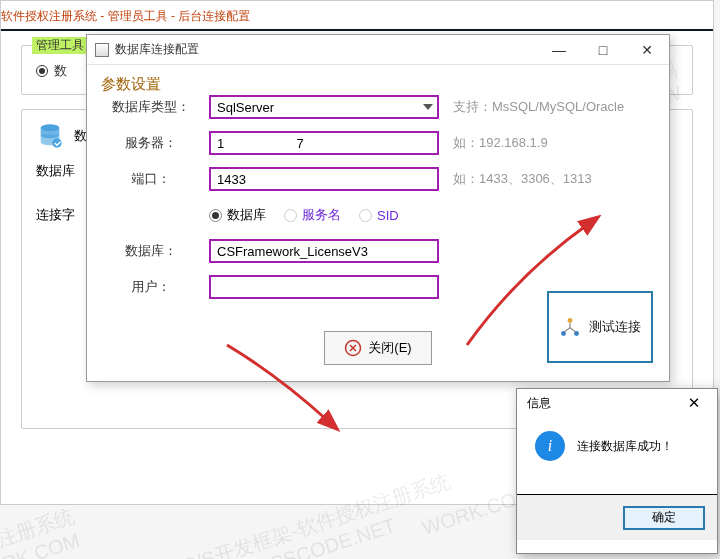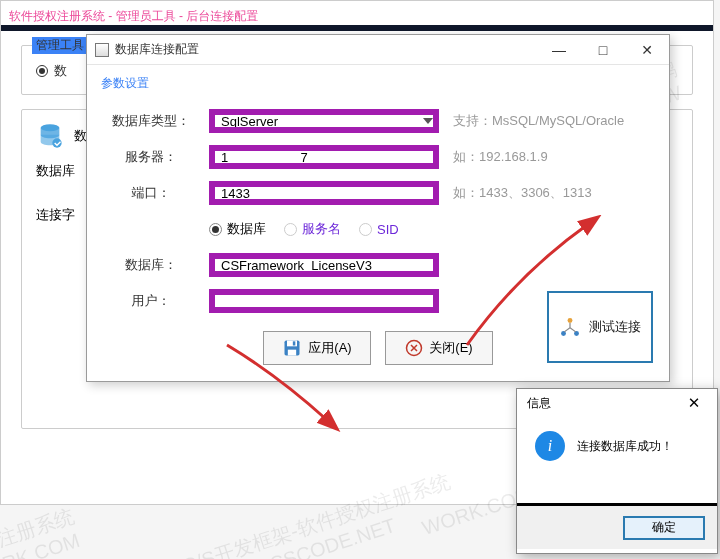--- a/index.html
+++ b/index.html
@@ -1,45 +1,45 @@
 <!DOCTYPE html>
 <html><head>
 <meta charset="utf-8">
 <style>
 * { box-sizing: border-box; margin: 0; padding: 0; font-family: "Microsoft YaHei", "SimSun", sans-serif; }
 body { background: #f5f5f5; width: 720px; height: 559px; overflow: hidden; position: relative; }
 
 .bg-window { position: absolute; left: 0; top: 0; width: 714px; height: 505px; background: #fff; border: 1px solid #ccc; }
-.bg-title { height: 30px; line-height: 30px; padding-left: 8px; font-size: 12px; color: #ec4899; border-bottom: 6px solid #0f172a; background: #fff; }
+.bg-title { height: 30px; line-height: 30px; font-size: 12px; color: #c2410c; border-bottom: 2px solid #0f172a; background: #fff; }
 .bg-body { padding: 14px 20px; }
 .bg-group { border: 1px solid #ccc; border-radius: 2px; padding: 12px 14px 14px; position: relative; margin-bottom: 14px; }
-.bg-group-title { position: absolute; top: -9px; left: 10px; background: #3b82f6; padding: 0 4px; font-size: 12px; color: #333; }
+.bg-group-title { position: absolute; top: -9px; left: 10px; background: #bef264; padding: 0 4px; font-size: 12px; color: #333; }
 .bg-radio-row { display: flex; align-items: center; gap: 6px; font-size: 13px; color: #333; margin-top: 4px; }
 .bg-radio { width: 12px; height: 12px; border-radius: 50%; border: 1px solid #333; display: inline-flex; align-items: center; justify-content: center; }
 .bg-radio.sel::after { content:""; width:6px; height:6px; background:#333; border-radius:50%; }
 .bg-db-row { display: flex; align-items: center; gap: 10px; margin-bottom: 10px; }
 .bg-db-icon { width: 28px; height: 28px; }
 .bg-db-label { font-size: 13px; }
 .bg-field-label { font-size: 13px; margin: 12px 0 4px; }
 
 .watermark { position: absolute; color: rgba(0,0,0,0.08); font-size: 20px; transform: rotate(-18deg); pointer-events: none; white-space: nowrap; }
 
 .dialog { position: absolute; left: 86px; top: 34px; width: 584px; height: 348px; background: #fff; border: 1px solid #9a9a9a; box-shadow: 3px 3px 10px rgba(0,0,0,0.2); }
 .dlg-titlebar { height: 30px; display: flex; align-items: center; border-bottom: 1px solid #e5e5e5; }
 .dlg-icon { width: 14px; height: 14px; margin: 0 6px 0 8px; border: 1px solid #777; background: linear-gradient(#fff,#ddd); }
 .dlg-title { flex: 1; font-size: 12px; color: #333; }
 .dlg-ctrls { display: flex; }
 .dlg-btn { width: 44px; height: 28px; display: flex; align-items: center; justify-content: center; font-size: 14px; color: #333; }
 
 .dlg-body { padding: 10px 14px; }
-.section-title { font-size: 12px; color: #3b82f6; margin-bottom: 16px; }
+.section-title { font-size: 15px; color: #a16207; }
 
 .form-row { display: flex; align-items: center; margin-bottom: 10px; height: 26px; }
 .form-label { width: 100px; text-align: center; margin-right: 8px; font-size: 13px; color: #333; }
-.form-input, .form-select { width: 230px; height: 24px; border: 6px solid #a21caf; font-size: 13px; padding: 0 6px; background: #fff; }
+.form-input, .form-select { width: 230px; height: 24px; border: 2px solid #a21caf; font-size: 13px; padding: 0 6px; background: #fff; }
 .form-select { appearance: none; background: #fff; }
 .select-wrap { position: relative; width: 230px; }
 .select-wrap::after { content: ""; position: absolute; right: 6px; top: 9px; width: 0; height: 0; border-left: 5px solid transparent; border-right: 5px solid transparent; border-top: 6px solid #555; pointer-events: none; }
 .form-hint { margin-left: 14px; font-size: 13px; color: #999; }
 
 .radio-group { display: flex; align-items: center; gap: 18px; margin-left: 108px; height: 26px; margin-bottom: 10px; }
 .radio-item { display: flex; align-items: center; gap: 5px; font-size: 13px; }
 .radio-item .r { width: 13px; height: 13px; border-radius: 50%; border: 1px solid #888; display: flex; align-items: center; justify-content: center; }
 .radio-item.sel .r::after { content:""; width:7px; height:7px; background:#333; border-radius:50%; }
 .radio-item.dis { color: #6d28d9; }
@@ -51,21 +51,21 @@
 .action-bar { position: absolute; left: 0; right: 0; bottom: 16px; display: flex; justify-content: center; gap: 14px; }
 .action-btn { width: 108px; height: 34px; border: 1px solid #999; background: #f6f6f6; display: flex; align-items: center; justify-content: center; gap: 6px; font-size: 13px; }
 
 .arrow { position: absolute; pointer-events: none; }
 
 .msgbox { position: absolute; right: 2px; top: 388px; width: 202px; height: 166px; background: #fff; border: 1px solid #888; box-shadow: 3px 3px 12px rgba(0,0,0,0.3); }
 .msg-title { height: 28px; display: flex; align-items: center; justify-content: space-between; padding: 0 4px 0 10px; font-size: 12px; }
 .msg-close { width: 38px; height: 26px; display: flex; align-items: center; justify-content: center; font-size: 15px; }
 .msg-body { display: flex; align-items: center; gap: 12px; padding: 14px 14px 0 18px; font-size: 12px; }
 .info-icon { width: 30px; height: 30px; border-radius: 50%; background: #1e88e5; color:#fff; display:flex; align-items:center; justify-content:center; font-family: Georgia, serif; font-style: italic; font-size: 16px; }
-.msg-footer { position: absolute; bottom: 4px; left: 0; right: 0; height: 46px; background: #f0f0f0; display: flex; align-items: center; justify-content: flex-end; padding-right: 12px; border-top: 3px solid #000000; padding-left: 41px; }
+.msg-footer { position: absolute; bottom: 13px; left: 0; right: 0; height: 46px; background: #f0f0f0; display: flex; align-items: center; justify-content: flex-end; padding-right: 12px; border-top: 1px solid #000000; padding-left: 41px; }
 .ok-btn { width: 82px; height: 24px; border: 2px solid #2a7ab0; background: #e5f1fb; font-size: 12px; }
 </style>
 </head>
 <body>
 
 <div class="bg-window">
   <div class="bg-title">软件授权注册系统 - 管理员工具 - 后台连接配置</div>
   <div class="bg-body">
     <div class="bg-group">
       <span class="bg-group-title">管理工具</span>
@@ -161,29 +161,20 @@
     <svg class="test-icon" viewBox="0 0 32 32">
       <circle cx="8" cy="24" r="3" fill="#3b82c4"></circle>
         <circle cx="24" cy="24" r="3" fill="#3b82c4"></circle>
         <circle cx="16" cy="8" r="3" fill="#e6a23c"></circle>
       <path d="M16 11v6M16 17l-7 5M16 17l7 5" stroke="#888" stroke-width="1.5" fill="none"></path>
     </svg>
     <span>测试连接</span>
   </button>
 
   <div class="action-bar">
-    <button class="action-btn">
-      <svg width="20" height="20" viewBox="0 0 24 24">
-          <rect x="3" y="3" width="18" height="18" rx="2" fill="#3b82c4"></rect>
-          <rect x="6" y="3" width="12" height="7" fill="#fff"></rect>
-          <rect x="7" y="14" width="10" height="7" fill="#fff"></rect>
-          <rect x="13" y="4" width="3" height="5" fill="#3b82c4"></rect>
-        </svg>
-      <span>应用(A)</span>
-    </button>
     <button class="action-btn">
       <svg width="18" height="18" viewBox="0 0 24 24">
           <circle cx="12" cy="12" r="10" fill="none" stroke="#c0392b" stroke-width="2"></circle>
           <path d="M8 8l8 8M16 8l-8 8" stroke="#c0392b" stroke-width="2"></path>
         </svg>
       <span>关闭(E)</span>
     </button>
   </div>
 
   <svg class="arrow" style="left:350px; top:180px;" width="170" height="140">

